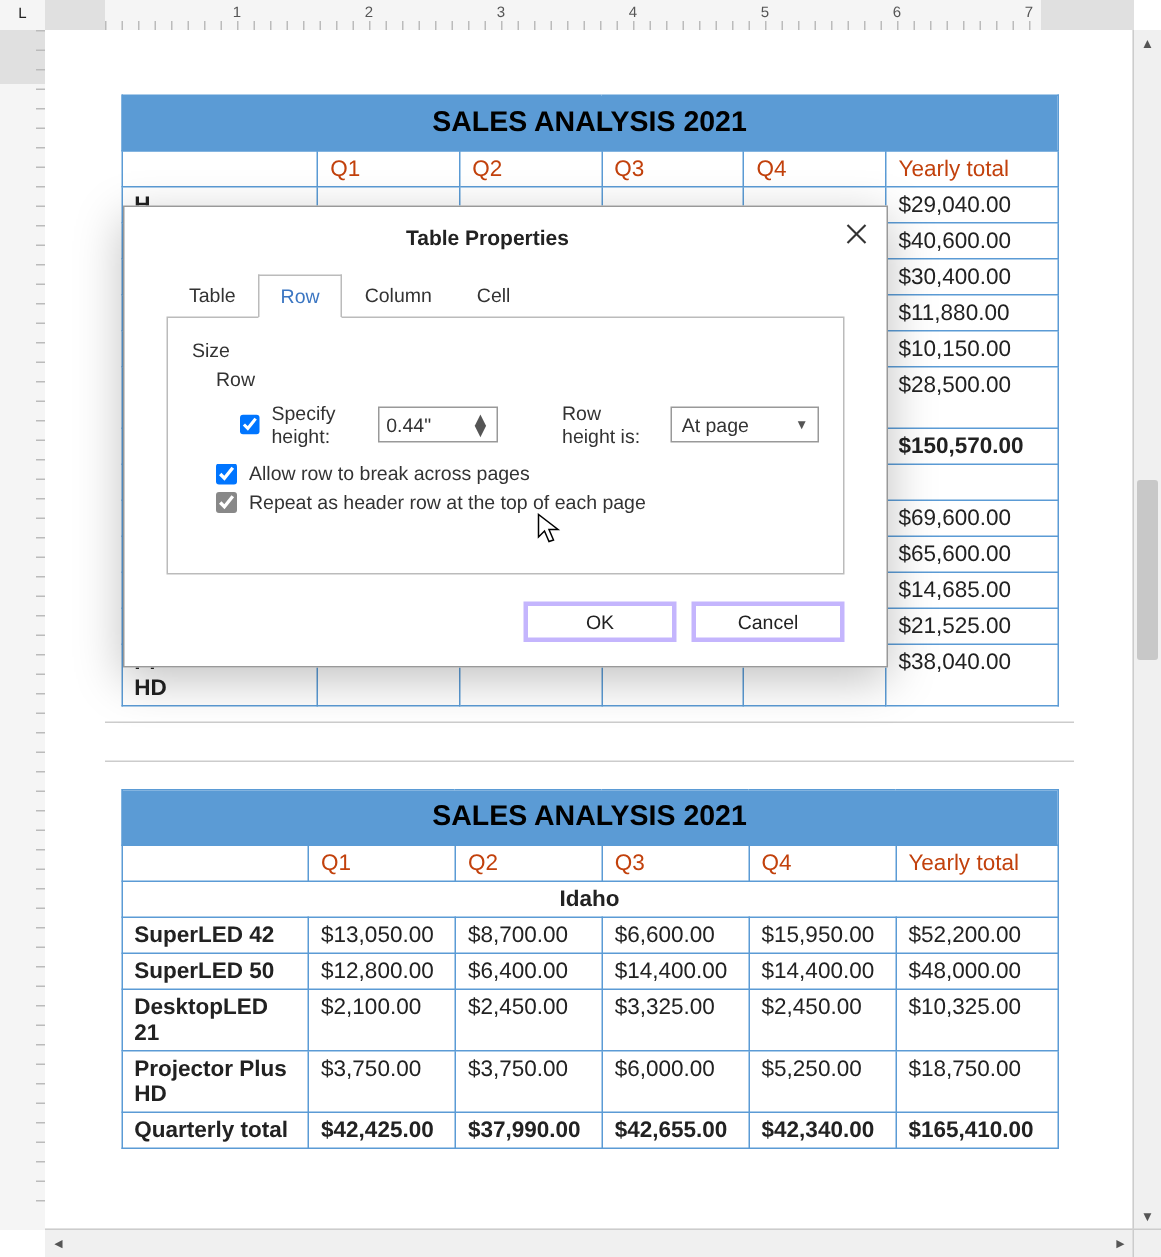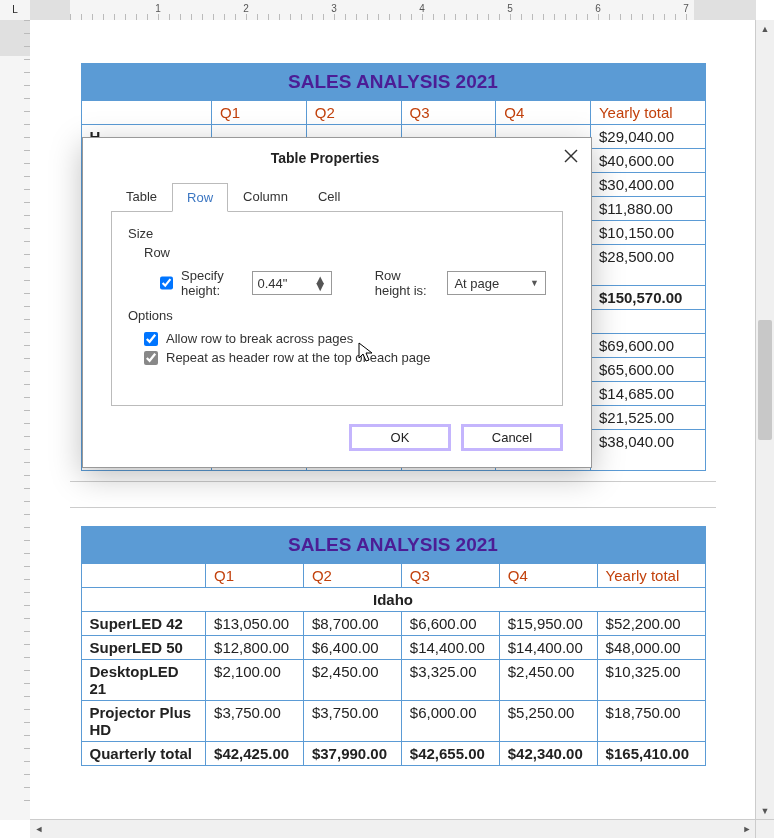--- a/index.html
+++ b/index.html
@@ -26,21 +26,21 @@
 
 
 .canvas{position:absolute;left:30px;top:20px;right:18px;bottom:18px;overflow:hidden;background:#fff}
 .page{margin:0 auto;background:#fff}
 .page-gap{height:25px;background:#fff;border-top:1px solid #ccc;border-bottom:1px solid #ccc;margin:0 40px}
 .page-inner{padding:0 0}
 
 
 .tbl{border-collapse:collapse;width:625px;margin:43px auto 10px auto}
 .tbl th,.tbl td{border:1px solid #5b9bd5;padding:3px 8px;font-size:15px;vertical-align:top}
-.tbl .title-row th{background:#5b9bd5;color:#4c1d95;font-weight:bold;font-size:19px;text-align:center;padding:7px;border:1px solid #5b9bd5}
+.tbl .title-row th{background:#5b9bd5;color:#000000;font-weight:bold;font-size:19px;text-align:center;padding:7px;border:1px solid #5b9bd5}
 .tbl .hdr td{font-weight:normal;color:#c2410c}
 .tbl .region td{text-align:center;font-weight:bold}
 .tbl .lab{font-weight:bold}
 .tbl .bold-row td{font-weight:bold}
 .tbl .v{white-space:nowrap}
 
 
 .dialog{position:absolute;left:82px;top:137px;width:508px;background:#fff;border:1px solid #999;box-shadow:0 8px 30px rgba(0,0,0,.25)}
 .dlg-head{display:flex;align-items:center;padding:8px 8px 12px 8px}
 .dlg-title{flex:1;text-align:center;font-weight:bold;font-size:14px}
@@ -465,21 +465,20 @@
             <div style="width:30px"></div>
             <span>Row height is:</span>
             <div class="sel">
               <span>At page</span>
               <span class="caret">▼</span>
             </div>
           </div>
         </div>
       </div>
       <div class="sect">
-        <div class="group-title">Options</div>
         <div class="indent">
           <label class="chk row">
             <input type="checkbox" checked="" style="">
             <span>Allow row to break across pages</span>
           </label>
           <label class="chk row">
             <input type="checkbox" checked="" style="accent-color: rgb(136, 136, 136);">
             <span>Repeat as header row at the top of each page</span>
           </label>
         </div>

